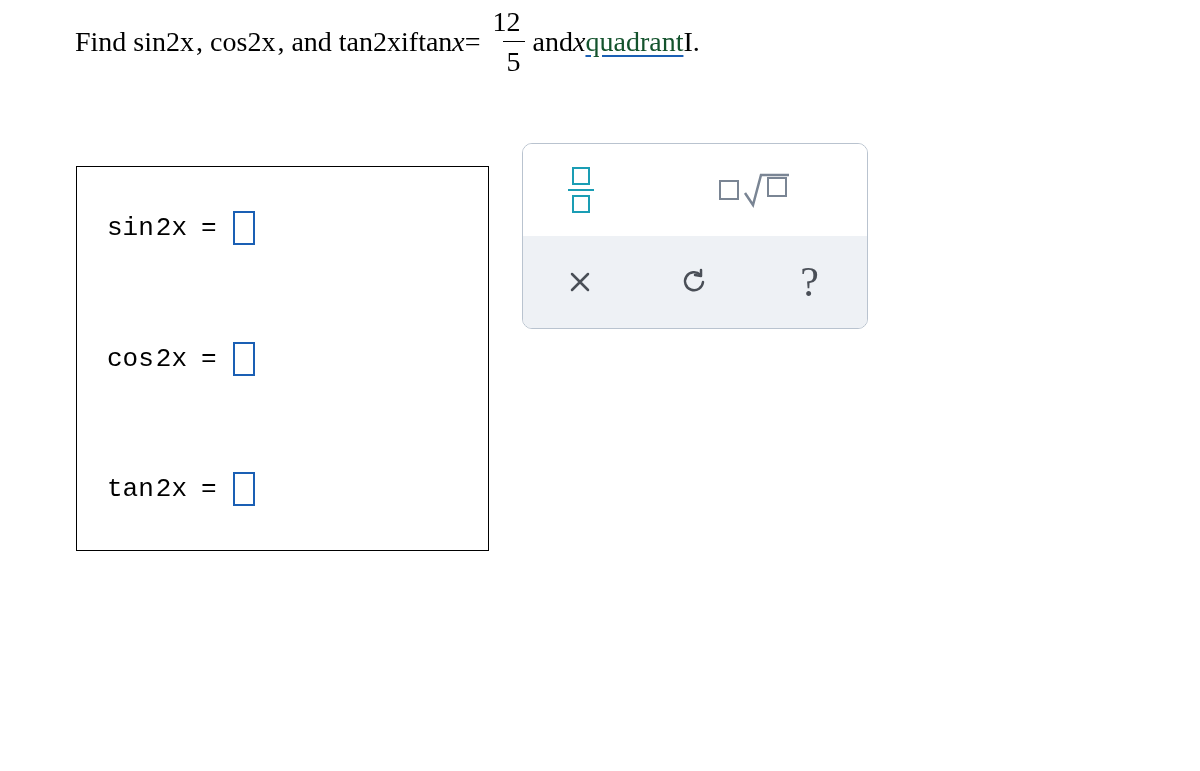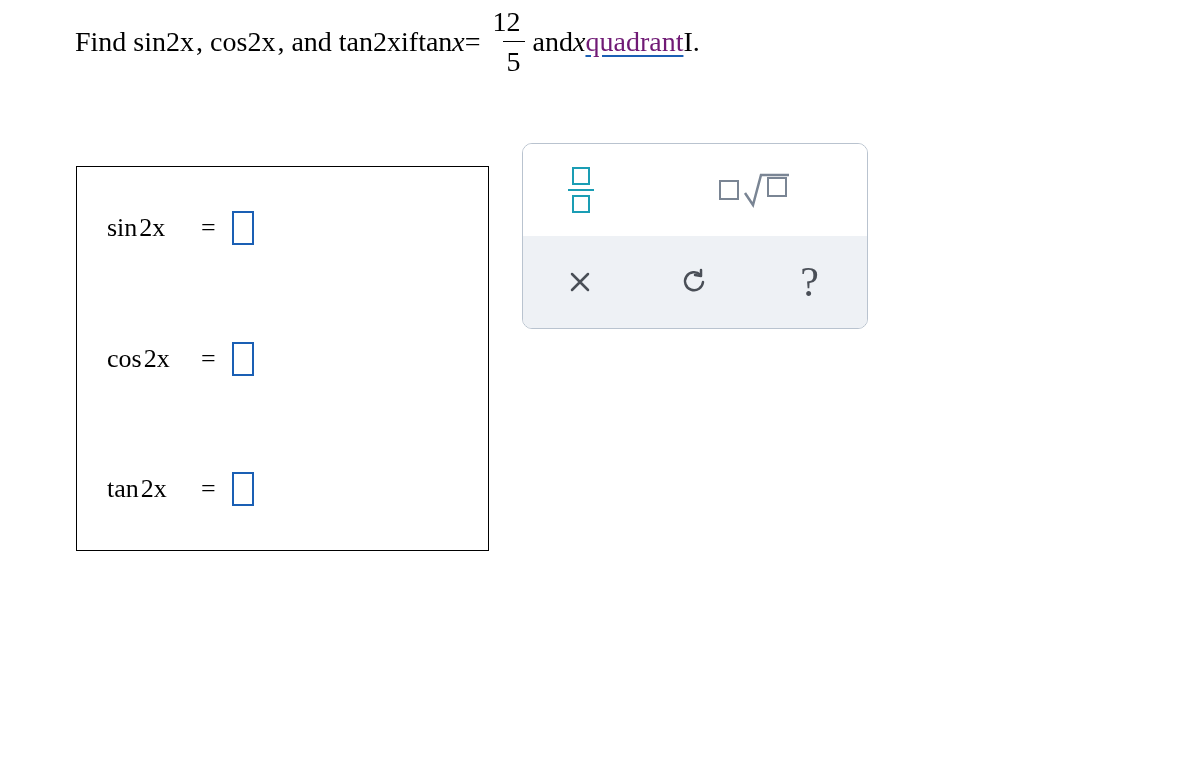--- a/index.html
+++ b/index.html
@@ -30,42 +30,43 @@
       display: inline-flex;
       flex-direction: column;
       align-items: flex-end;
       vertical-align: middle;
       margin: 0 8px;
       font-family: Liberation Serif, serif;
     }
     .fraction .num { padding: 0 4px; }
     .fraction .den { border-top: 1.5px solid #000; padding: 0 4px; }
     .link-word {
-      color: #701a75;
+      color: #14532d;
       text-decoration: underline;
       text-decoration-color: #1a5fb4;
       text-underline-offset: 4px;
     }
     .answer-box {
       position: absolute;
       left: 76px;
       top: 166px;
       width: 413px;
       height: 385px;
       border: 1.5px solid #000;
       padding: 44px 28px 44px 30px;
       display: flex;
       flex-direction: column;
       justify-content: space-between;
     }
     .answer-row {
       display: flex;
       align-items: center;
-      font-family: Liberation Serif, serif;
+      font-family: Liberation Mono, monospace;
       font-size: 26px;
+      text-align: center;
     }
     .answer-row .label { width: 78px; }
     .answer-row .eq { margin: 0 16px; }
     .input-box {
       width: 22px;
       height: 34px;
       border: 2.5px solid #1a5fb4;
       background: #fff;
     }
     .palette {

